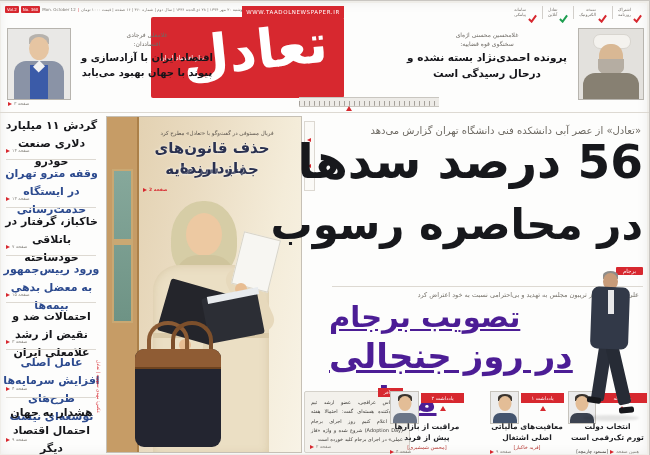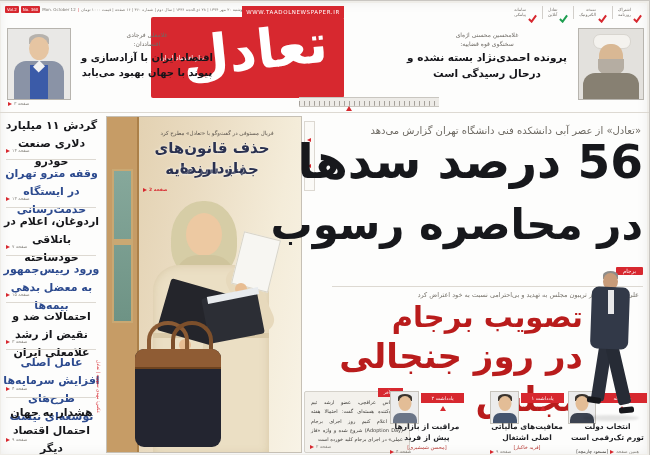--- a/index.html
+++ b/index.html
@@ -62,21 +62,21 @@
   .handleL{left:40px;top:204px;width:34px;height:34px;border:4px solid #8a5a33;border-bottom:none;border-radius:50% 50% 0 0;}
   .handleR{left:64px;top:204px;width:34px;height:34px;border:4px solid #7c4f2b;border-bottom:none;border-radius:50% 50% 0 0;}
   .bag{left:28px;top:232px;width:86px;height:98px;background:#232530;border-radius:9px;}
   .bagtrim{left:28px;top:232px;width:86px;height:18px;background:#8f5c34;border-radius:9px 9px 0 0;border-bottom:2px solid #6e431f;}
   
   .lead-kick{right:8px;top:124px;font-size:10px;color:#6e6a63;}
   .lead1{right:6px;top:130px;font-size:47px;font-weight:bold;color:#17181c;letter-spacing:-1px;line-height:1.3;}
   .lead2{right:6px;top:197px;font-size:42px;font-weight:bold;color:#17181c;letter-spacing:-1px;line-height:1.3;}
   .chip2{right:6px;top:266px;color:#fff;font-size:5.5px;padding:1px 7px;border-radius:1px;}
   .kick2{right:10px;top:290px;font-size:6.5px;color:#77736b;}
-  .story2{left:330px;top:298px;width:254px;text-align:right;color:#b91c1c;font-weight:bold;}
+  .story2{left:330px;top:298px;width:254px;text-align:left;color:#4c1d95;font-weight:bold;text-decoration:underline;}
   .story2 .l1{font-size:29px;line-height:1.25;}
   .story2 .l2{font-size:34px;line-height:1.25;}
   .edge-strip{left:305px;top:120px;width:9px;height:68px;border:1px solid #dcd8d1;background:#fbfaf7;}
   
   .salehi{left:568px;top:270px;width:82px;height:152px;z-index:6;}
   .sl-head{left:36px;top:2px;width:15px;height:17px;border-radius:50%;background:#c79b79;}
   .sl-hair{left:36px;top:0;width:15px;height:8px;border-radius:50% 50% 0 0;background:#8f8d8a;}
   .sl-torso{left:24px;top:16px;width:38px;height:62px;background:#323948;border-radius:7px;transform:rotate(2deg);}
   .sl-shirt{left:41px;top:19px;width:6px;height:24px;background:#e8e8ea;}
   .sl-legA{left:28px;top:74px;width:13px;height:56px;background:#2a2f3a;transform:rotate(9deg);border-radius:3px;}
@@ -210,21 +210,21 @@
     </div>
   <div class="abs hline sb-line" style="top:158px;"></div>
 
   <div class="abs sb-title sb-blue" style="top:164px;">وقفه مترو تهران در ایستگاه خدمت‌رسانی</div>
   <div class="abs mk" style="left:7px;top:195px;">
       <i class="tri-r"></i>
       <span>صفحه ۱۳</span>
     </div>
   <div class="abs hline sb-line" style="top:206px;"></div>
 
-  <div class="abs sb-title sb-dark" style="top:212px;">اردوغان، اعلام در باتلاقی خودساخته</div>
+  <div class="abs sb-title sb-dark" style="top:212px;">خاکباز، گرفتار در باتلاقی خودساخته</div>
   <div class="abs mk" style="left:7px;top:243px;">
       <i class="tri-r"></i>
       <span>صفحه ۷</span>
     </div>
   <div class="abs hline sb-line" style="top:254px;"></div>
 
   <div class="abs sb-title sb-blue" style="top:260px;">ورود رییس‌جمهور به معضل بدهی بیمه‌ها</div>
   <div class="abs mk" style="left:7px;top:291px;">
       <i class="tri-r"></i>
       <span>صفحه ۱۵</span>

